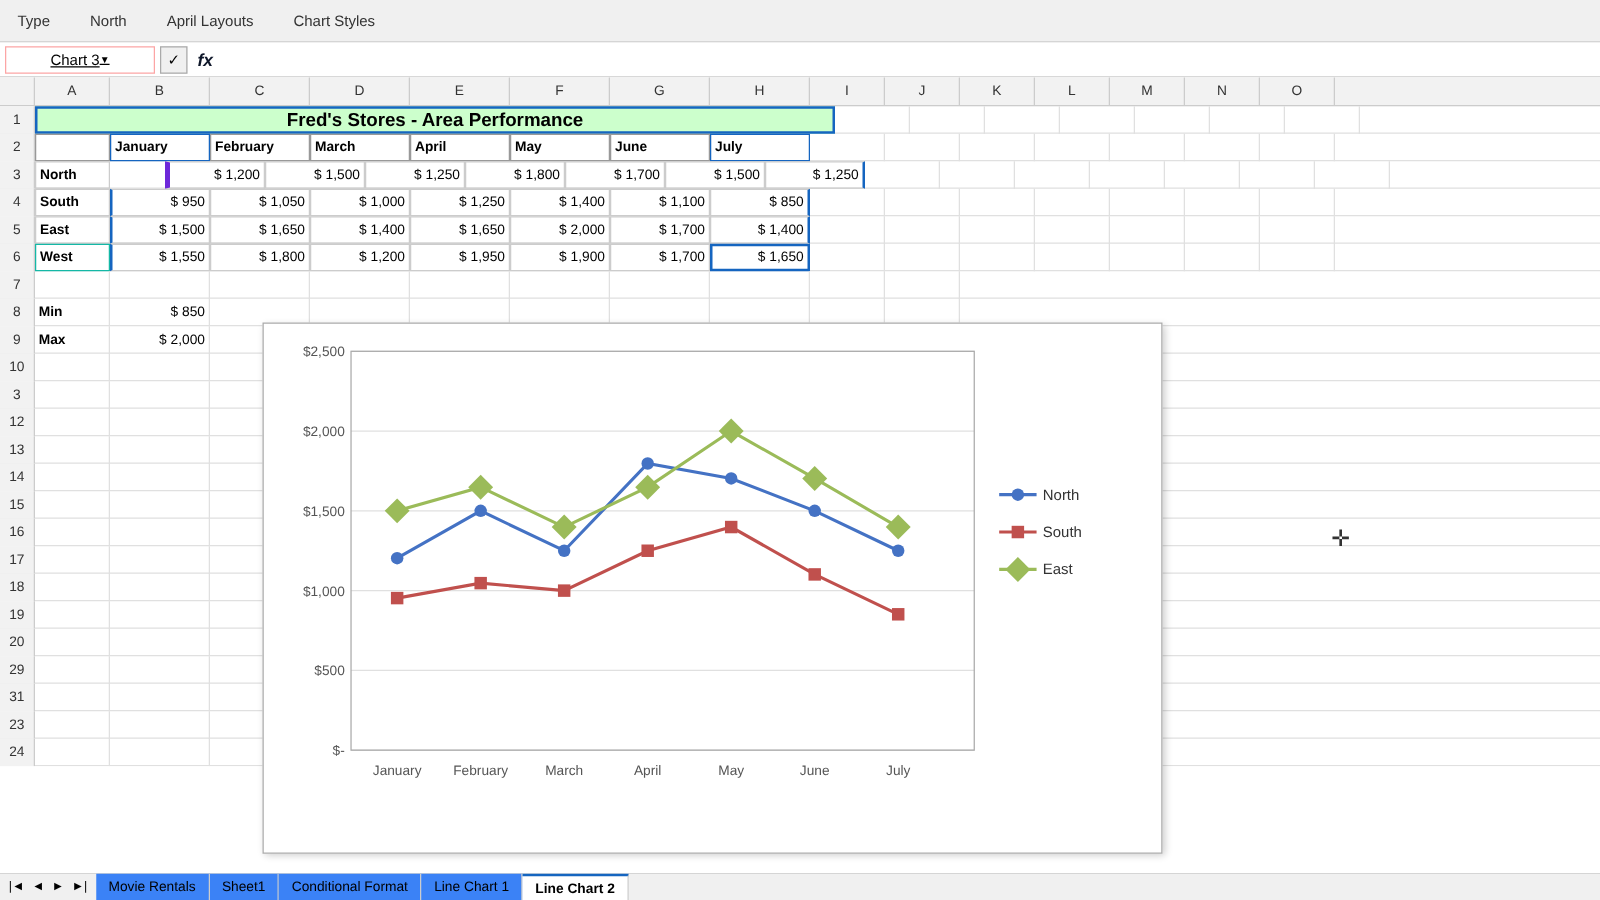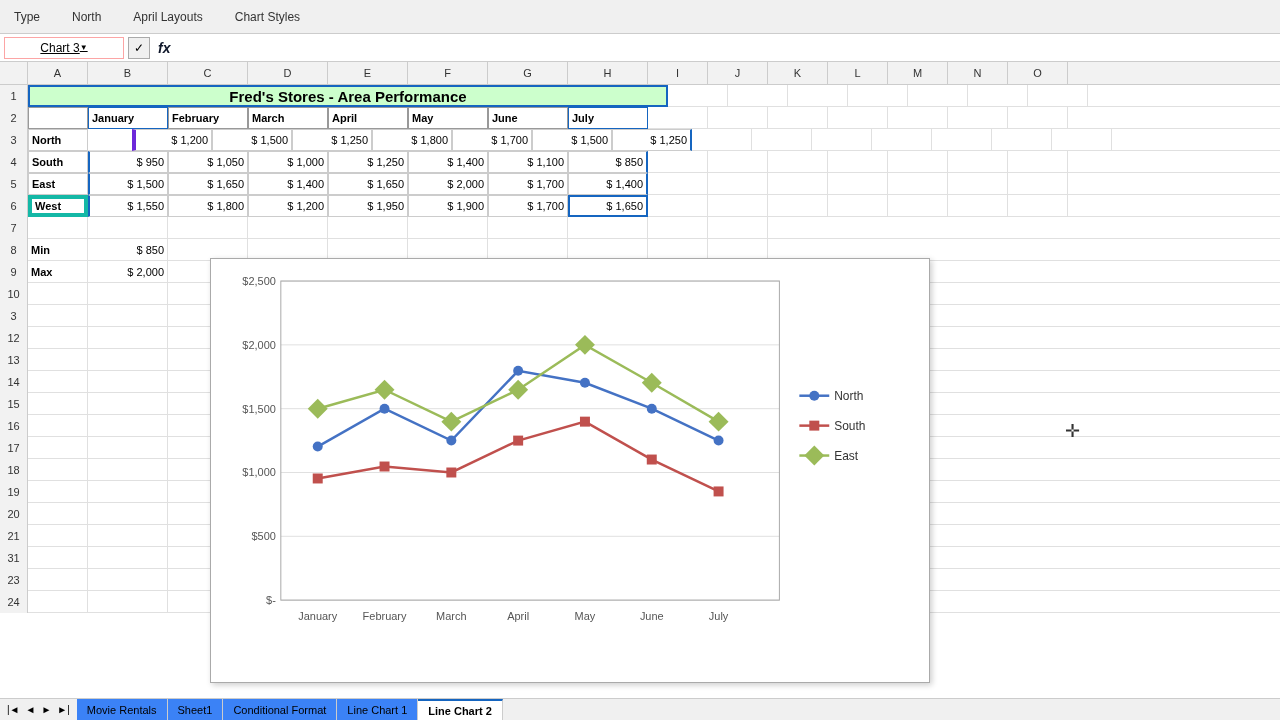--- a/index.html
+++ b/index.html
@@ -354,21 +354,21 @@
     <div class="cell col-j"></div>
     <div class="cell col-k"></div>
     <div class="cell col-l"></div>
     <div class="cell col-m"></div>
     <div class="cell col-n"></div>
     <div class="cell col-o"></div>
   </div>
 
   <div class="sheet-row">
     <div class="row-num">6</div>
-    <div class="cell col-a cell-label" style="border:4px solid #14b8a6;">West</div>
+    <div class="cell col-a cell-label" style="border:1px solid #14b8a6;">West</div>
     <div class="cell col-b cell-data cell-money" style="border-left:2px solid #1565c0;">$  1,550</div>
     <div class="cell col-c cell-data cell-money">$  1,800</div>
     <div class="cell col-d cell-data cell-money">$  1,200</div>
     <div class="cell col-e cell-data cell-money">$  1,950</div>
     <div class="cell col-f cell-data cell-money">$  1,900</div>
     <div class="cell col-g cell-data cell-money">$  1,700</div>
     <div class="cell col-h cell-data cell-money" style="border:2px solid #1565c0;">$  1,650</div>
     <div class="cell col-i"></div>
     <div class="cell col-j"></div>
     <div class="cell col-k"></div>
@@ -569,21 +569,21 @@
         <div class="cell col-d"></div>
         <div class="cell col-e"></div>
         <div class="cell col-f"></div>
         <div class="cell col-g"></div>
         <div class="cell col-h"></div>
         <div class="cell col-i"></div>
         <div class="cell col-j"></div>
         <div class="cell col-k"></div>
       </div>
       <div class="sheet-row">
-        <div class="row-num">21</div>
+        <div class="row-num">29</div>
         <div class="cell col-a"></div>
         <div class="cell col-b"></div>
         <div class="cell col-c"></div>
         <div class="cell col-d"></div>
         <div class="cell col-e"></div>
         <div class="cell col-f"></div>
         <div class="cell col-g"></div>
         <div class="cell col-h"></div>
         <div class="cell col-i"></div>
         <div class="cell col-j"></div>

